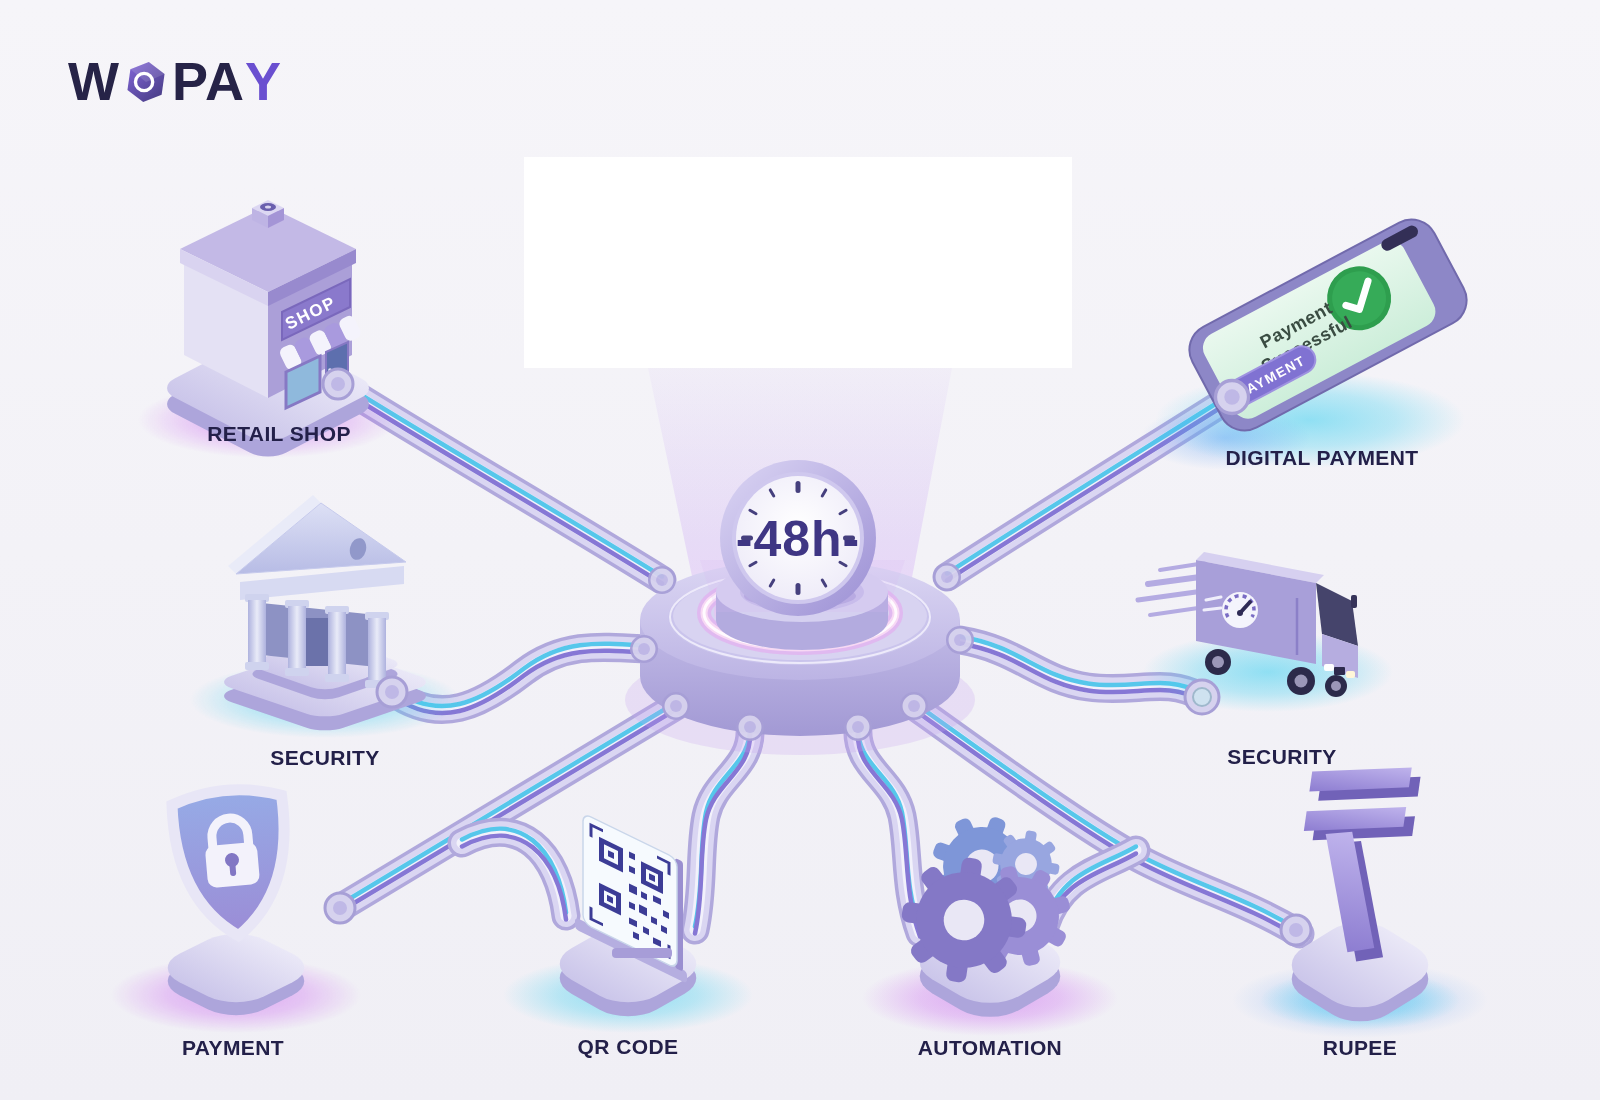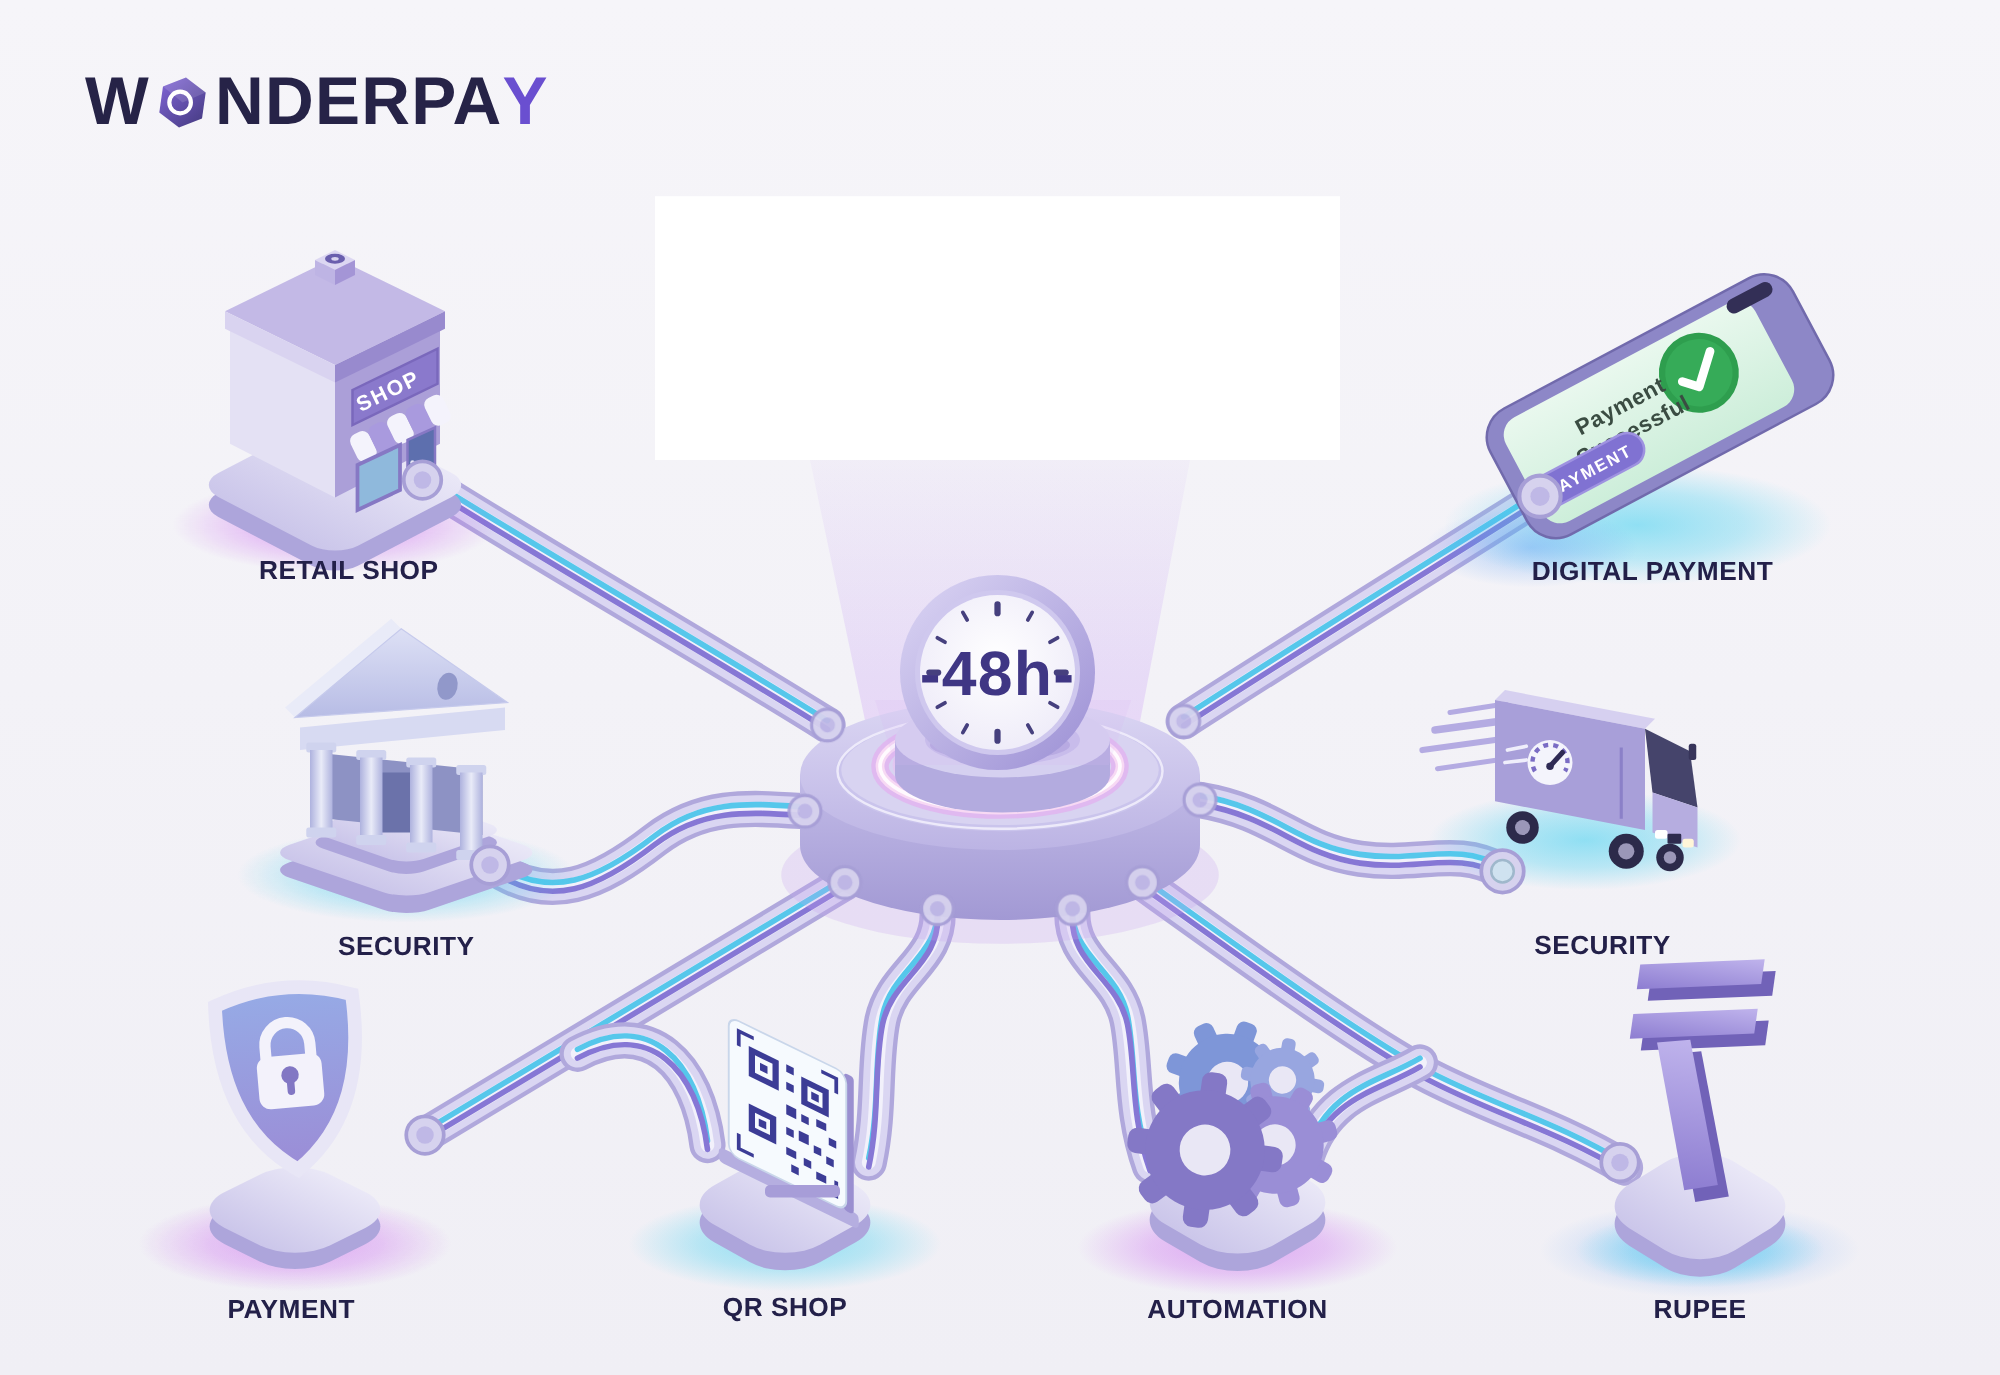--- a/index.html
+++ b/index.html
@@ -494,25 +494,24 @@
         <stop offset="0" stop-color="#8266d8"></stop>
           <stop offset="1" stop-color="#443a80"></stop>
       </linearGradient>
     </defs>
     <g transform="rotate(8 24 24)">
       <polygon points="24,3 42,13 42,35 24,45 6,35 6,13" fill="url(#hx)"></polygon>
       <polygon points="24,3 42,13 24,24 6,13" fill="#ffffff" opacity="0.13"></polygon>
     </g>
     <circle cx="22" cy="24" r="9" stroke="#ffffff" stroke-width="3.5" fill="none"></circle>
   </svg>
-  <span class="lt">NDER</span>
   <span class="bold">PA</span>
   <span class="accent">Y</span>
 </div>
 
-<div class="node-label" style="left:279px;top:457px">RETAIL SHOP</div>
+<div class="node-label" style="left:279px;top:434px">RETAIL SHOP</div>
 <div class="node-label" style="left:325px;top:758px">SECURITY</div>
 <div class="node-label" style="left:233px;top:1048px">PAYMENT</div>
-<div class="node-label" style="left:628px;top:1047px">QR SHOP</div>
+<div class="node-label" style="left:628px;top:1047px">QR CODE</div>
 <div class="node-label" style="left:990px;top:1048px">AUTOMATION</div>
 <div class="node-label" style="left:1360px;top:1048px">RUPEE</div>
 <div class="node-label" style="left:1282px;top:757px">SECURITY</div>
 <div class="node-label" style="left:1322px;top:458px">DIGITAL PAYMENT</div>
 
 </body></html>

